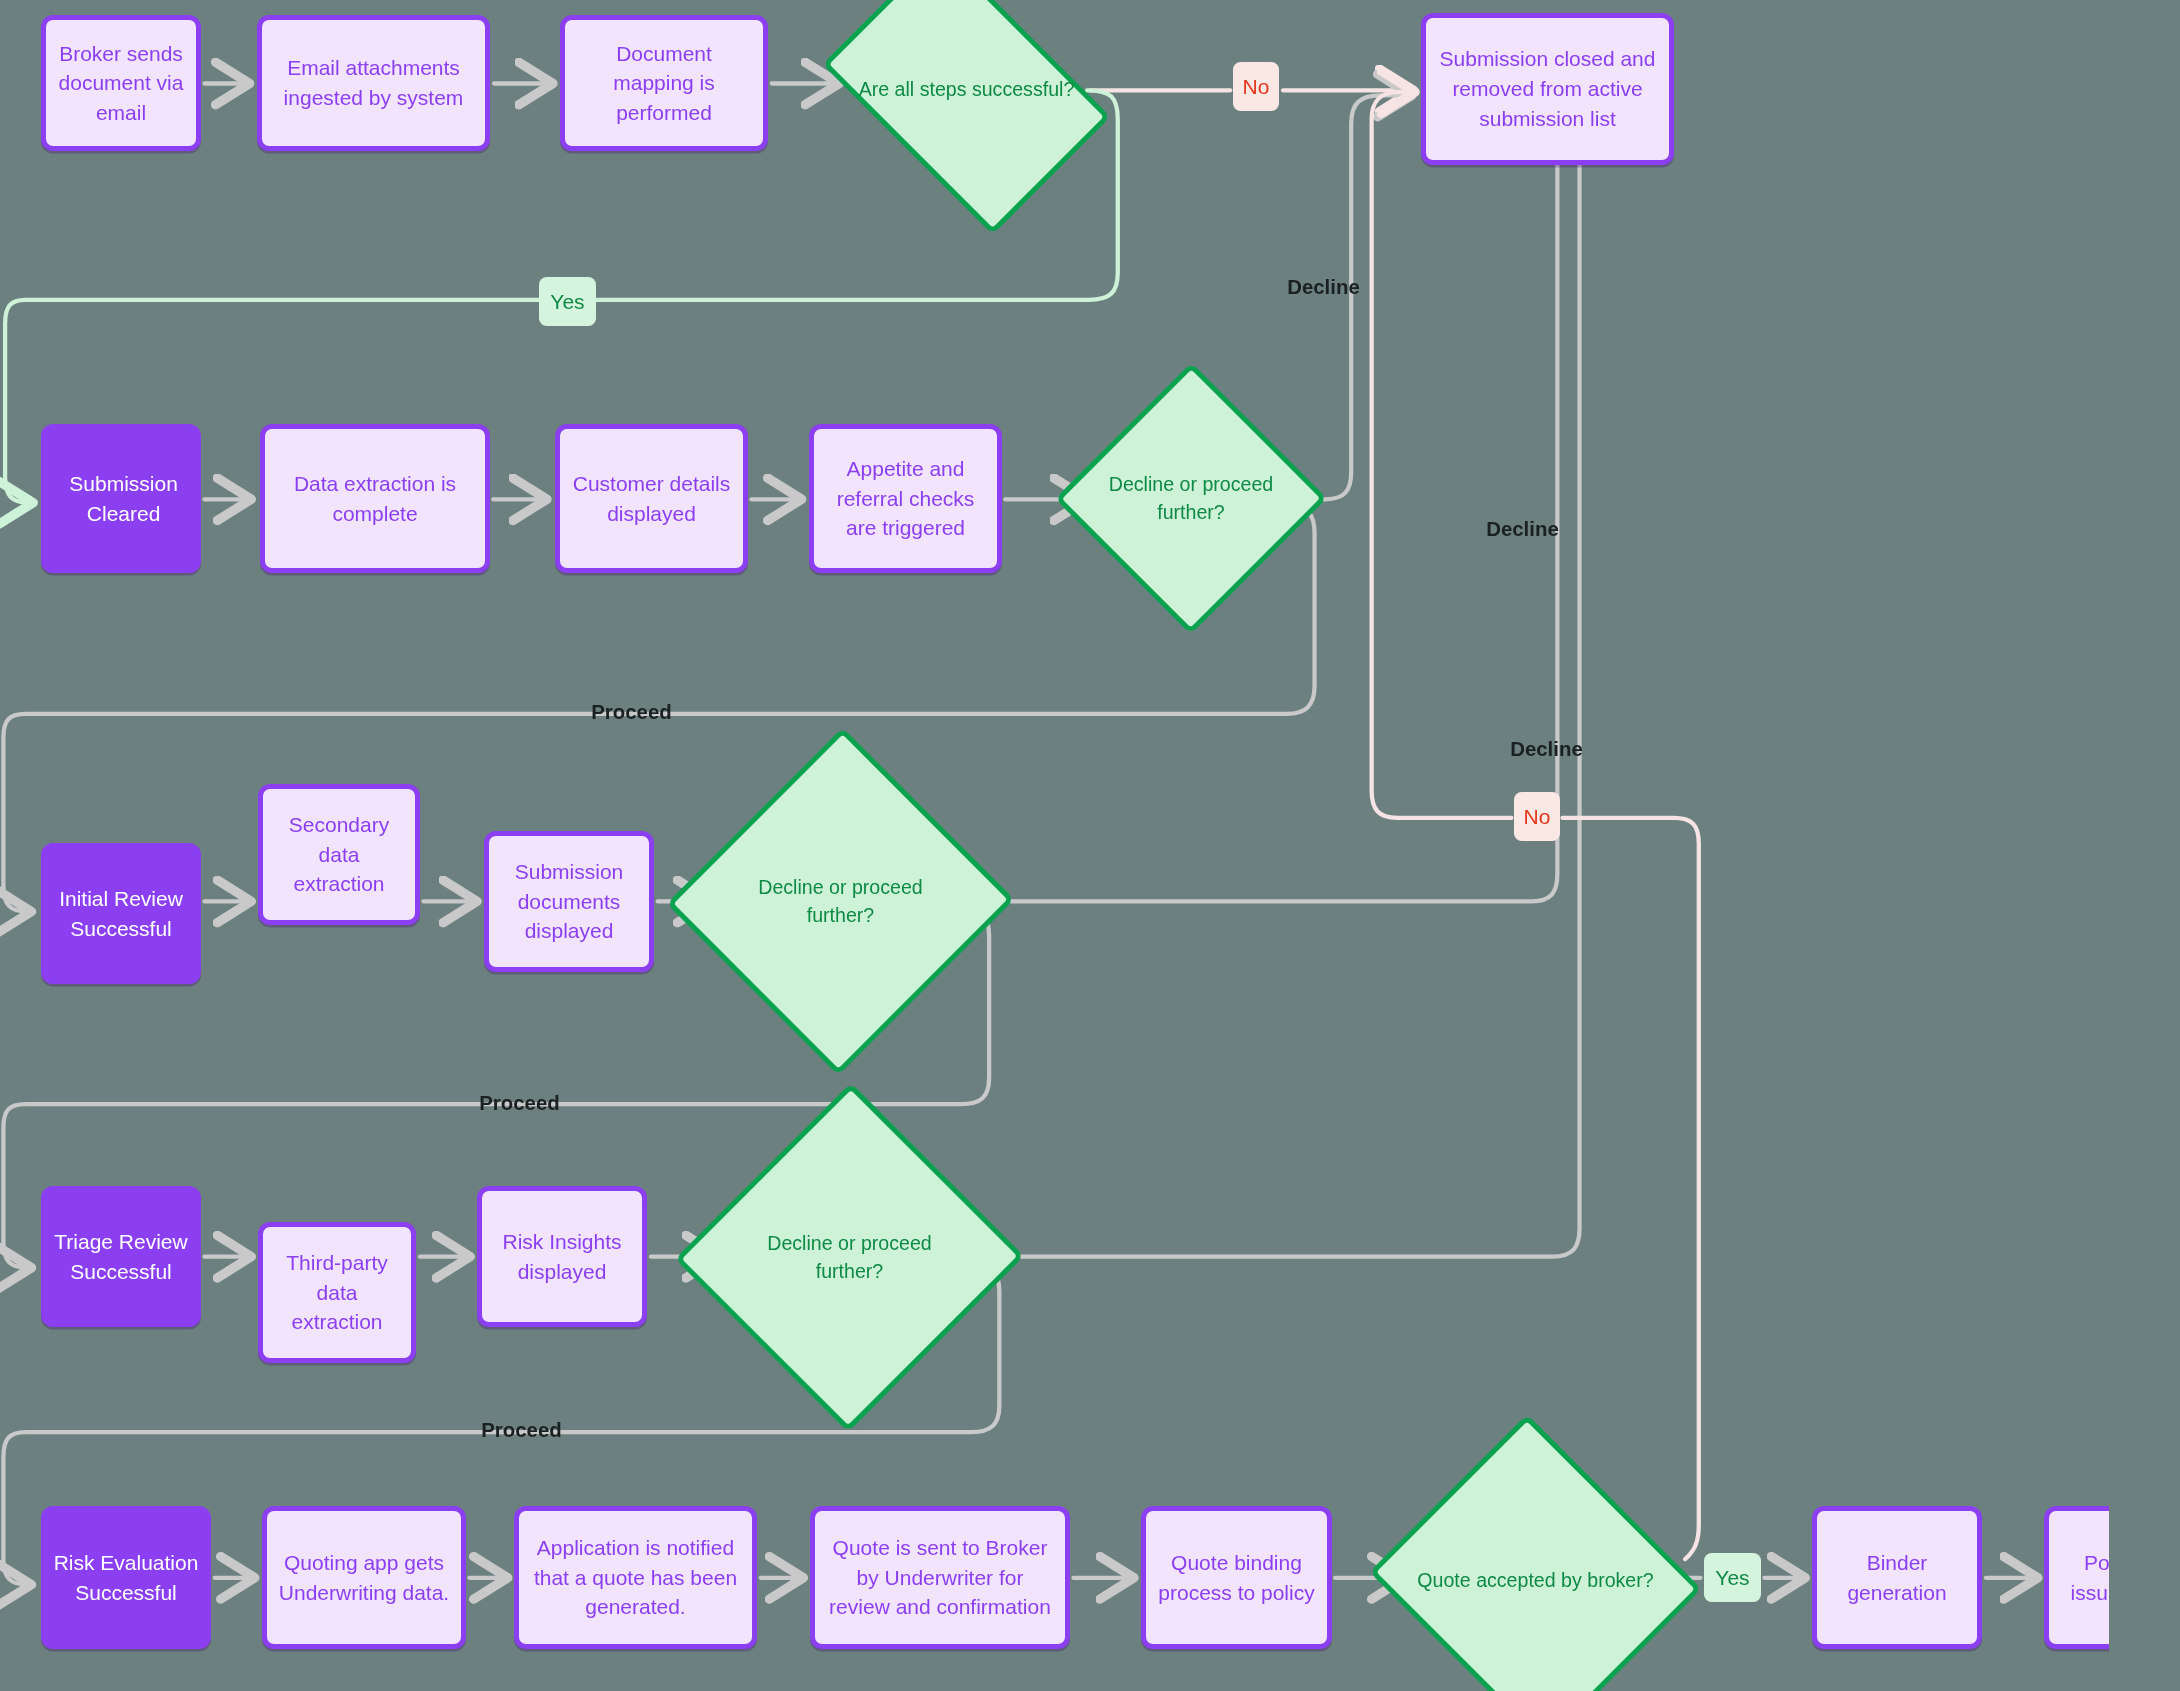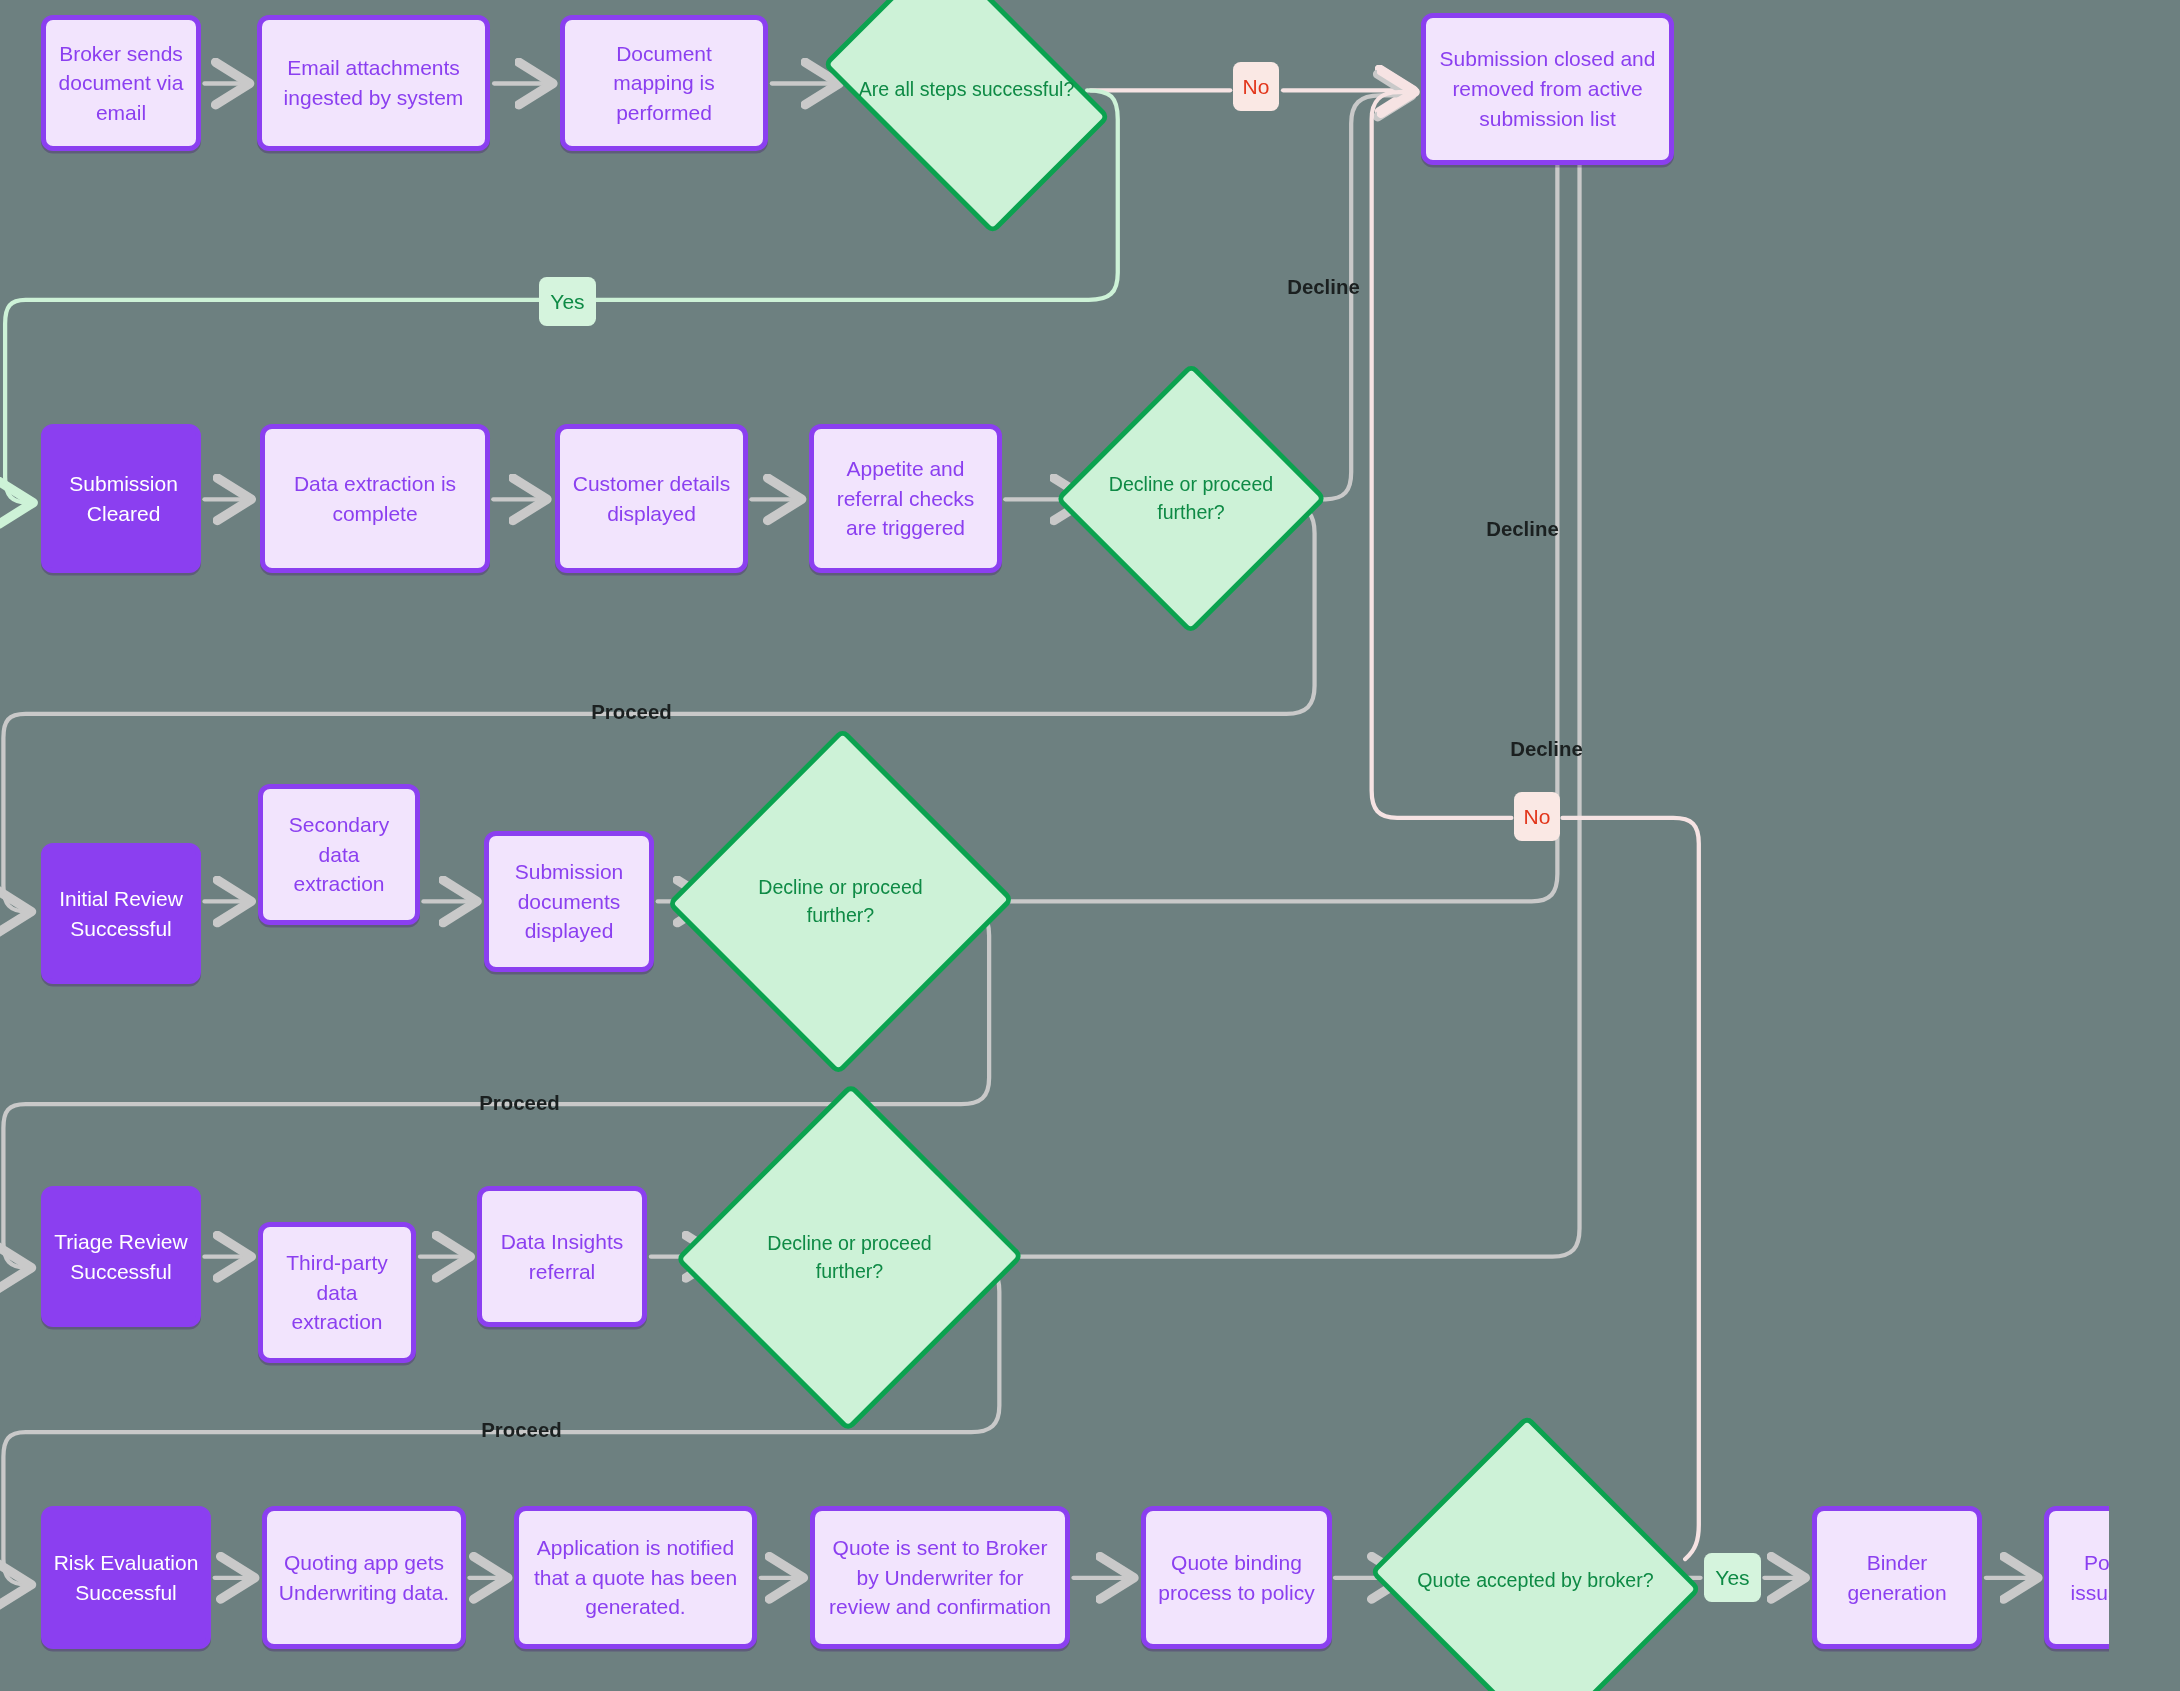--- a/index.html
+++ b/index.html
@@ -212,21 +212,21 @@
         <div class="diamond-bg" style="border-radius: 8.5px;"></div>
         <span class="dtext">Decline or proceed further?</span>
       </div>
       <div class="node node-start" style="left: 41px; top: 1186px; width: 160px; height: 141px;">
         <span>Triage Review Successful</span>
       </div>
       <div class="node node-process" style="left: 258px; top: 1186px; width: 158px; height: 141px; margin-top: 36px;">
         <span>Third-party data extraction</span>
       </div>
       <div class="node node-process" style="left: 477px; top: 1186px; width: 170px; height: 141px;">
-        <span>Data Insights referral</span>
+        <span>Risk Insights displayed</span>
       </div>
       <div class="node node-decision" style="left: 727px; top: 1133px; width: 245px; height: 249px;">
         <div class="diamond-bg" style="border-radius: 8.5px;"></div>
         <span class="dtext">Decline or proceed further?</span>
       </div>
       <div class="node node-start" style="left: 41px; top: 1506px; width: 170px; height: 143px;">
         <span>Risk Evaluation Successful</span>
       </div>
       <div class="node node-process" style="left: 262px; top: 1506px; width: 204px; height: 143px;">
         <span>Quoting app gets Underwriting data.</span>

